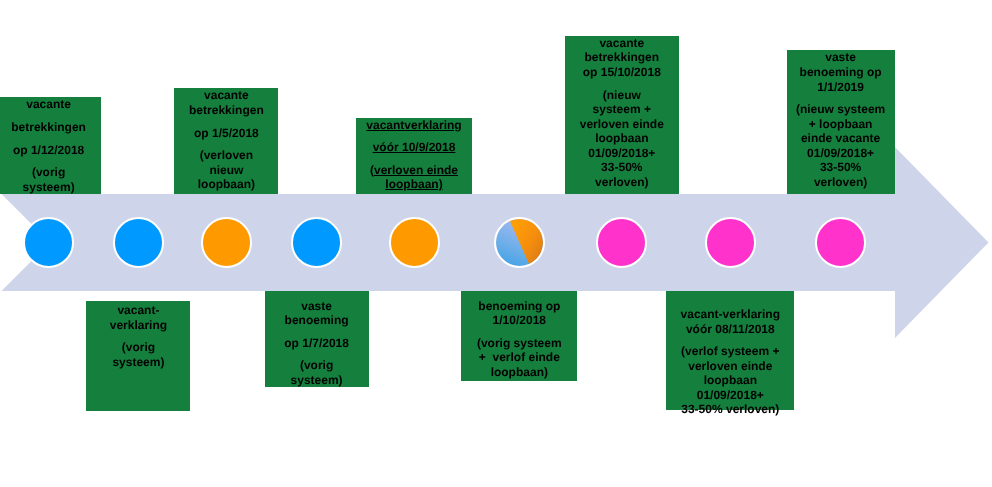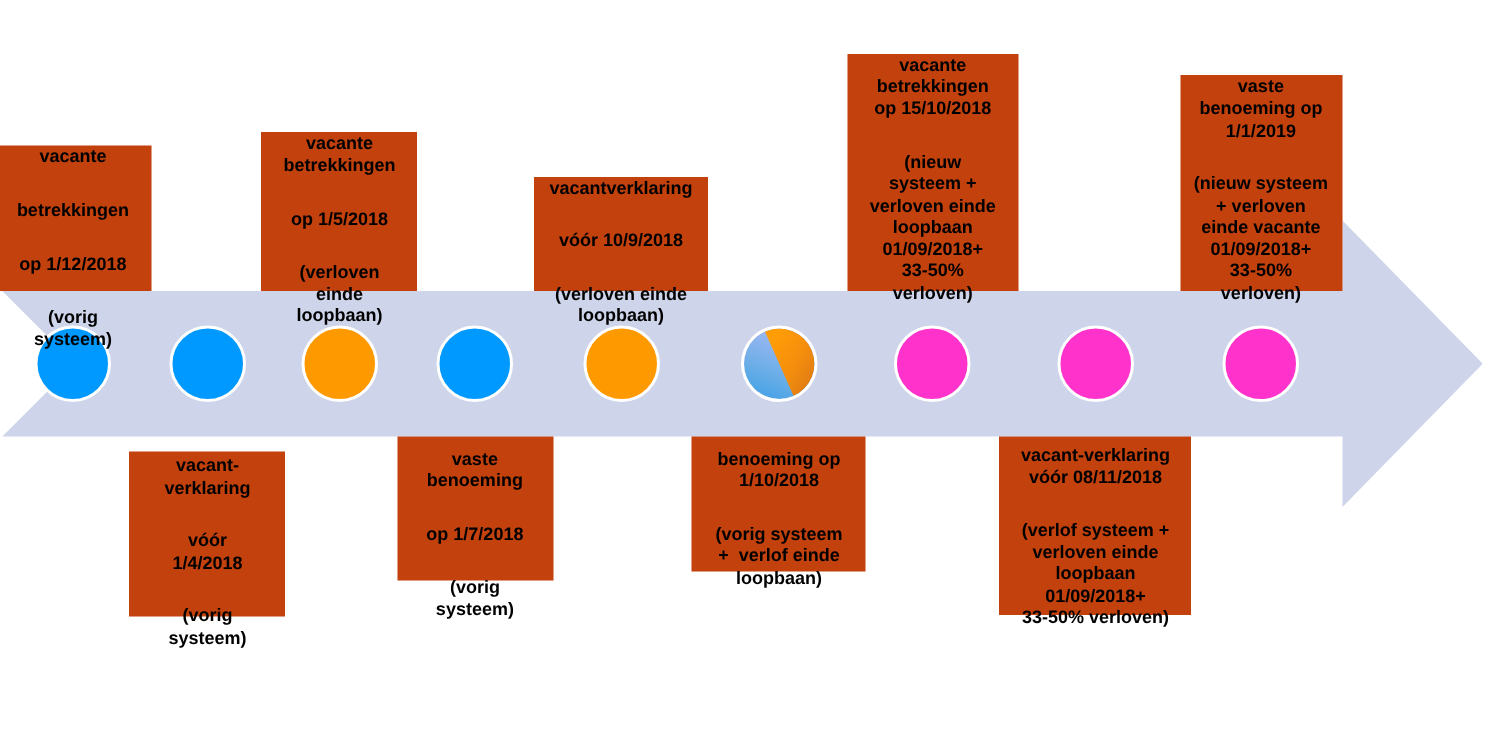--- a/index.html
+++ b/index.html
@@ -7,25 +7,25 @@
   body{width:992px;height:487px;overflow:hidden;
        font-family:"Liberation Sans",sans-serif;
        -webkit-font-smoothing:antialiased;
        text-rendering:geometricPrecision;}
   #stage{position:relative;will-change:transform;width:992px;height:487px;background:#ffffff;}
   .arrow-svg{position:absolute;left:0;top:0;width:992px;height:487px;}
   .dot{position:absolute;border-radius:50%;box-sizing:content-box;
        border:2px solid #ffffff;}
   .dot svg{display:block;border-radius:50%;}
   .tbox{position:absolute;box-sizing:border-box;text-align:center;
-        font-weight:bold;color:#000000;background:#c2410c;
+        font-weight:bold;color:#000000;background:#15803d;
         font-size:12px;line-height:14.54px;letter-spacing:0;
         white-space:pre-wrap;-webkit-font-smoothing:antialiased;}
   .tbox p{margin:0;padding:0;}
-  .tbox p + p{margin-top:21px;}
+  .tbox p + p{margin-top:8px;}
 </style>
 </head>
 <body>
 
 <div id="stage">
 
   <svg class="arrow-svg" viewBox="0 0 992 487">
     <polygon id="arrow-poly" points="1.5,194 895,194 895,147 988.5,242.5 895,338 895,291 1.5,291 50,242.5" fill="#CED5EA"></polygon>
   </svg>
 
@@ -54,22 +54,22 @@
           <path d="M23.5,23.5 L13.94,2.03 A23.5,23.5 0 1 1 33.06,44.97 Z" fill="url(#go)"></path>
         </svg>
       </div>
     <div class="dot" style="width: 47px; height: 47px; left: 596.3px; top: 217px; background: rgb(255, 51, 204);"></div>
     <div class="dot" style="width: 47px; height: 47px; left: 704.8px; top: 217px; background: rgb(255, 51, 204);"></div>
     <div class="dot" style="width: 47px; height: 47px; left: 815.1px; top: 217px; background: rgb(255, 51, 204);"></div>
   </div>
 
   <div id="labels">
     <div class="tbox" style="left: -3.4px; width: 104px; height: 96.58px; top: 97.42px;"><p><span>vacante</span></p><p><span>betrekkingen</span></p><p><span>op 1/12/2018</span></p><p><span>(vorig</span><br><span>systeem)</span></p></div>
-    <div class="tbox" style="left: 86.4px; width: 104px; height: 110.24px; top: 301px; padding-top: 2px;"><p><span>vacant-</span><br><span>verklaring</span></p><p><span>vóór</span><br><span>1/4/2018</span></p><p><span>(vorig</span><br><span>systeem)</span></p></div>
-    <div class="tbox" style="left: 174.4px; width: 104px; height: 105.53px; top: 88.47px;"><p><span>vacante</span><br><span>betrekkingen</span></p><p><span>op 1/5/2018</span></p><p><span>(verloven</span><br><span>einde</span><br><span>loopbaan)</span></p></div>
+    <div class="tbox" style="left: 86.4px; width: 104px; height: 110.24px; top: 301px; padding-top: 2px;"><p><span>vacant-</span><br><span>verklaring</span></p><p><span>(vorig</span><br><span>systeem)</span></p></div>
+    <div class="tbox" style="left: 174.4px; width: 104px; height: 105.53px; top: 88.47px;"><p><span>vacante</span><br><span>betrekkingen</span></p><p><span>op 1/5/2018</span></p><p><span>(verloven</span><br><span>nieuw</span><br><span>loopbaan)</span></p></div>
     <div class="tbox" style="left: 264.6px; width: 104px; height: 95.7px; top: 291px; padding-top: 7.82px;"><p><span>vaste</span><br><span>benoeming</span></p><p><span>op 1/7/2018</span></p><p><span>(vorig</span><br><span>systeem)</span></p></div>
-    <div class="tbox" style="left: 356px; width: 116px; height: 76.45px; top: 117.55px;"><p><span>vacantverklaring</span></p><p><span>vóór 10/9/2018</span></p><p><span>(verloven einde</span><br><span>loopbaan)</span></p></div>
+    <div class="tbox" style="left: 356px; width: 116px; height: 76.45px; top: 117.55px; text-decoration: underline;"><p><span>vacantverklaring</span></p><p><span>vóór 10/9/2018</span></p><p><span>(verloven einde</span><br><span>loopbaan)</span></p></div>
     <div class="tbox" style="left: 461.3px; width: 116px; height: 90.11px; top: 291px; padding-top: 7.82px;"><p><span>benoeming op</span><br><span>1/10/2018</span></p><p><span>(vorig systeem</span><br><span>+  verlof einde</span><br><span>loopbaan)</span></p></div>
     <div class="tbox" style="left: 564.8px; width: 114px; height: 158.1px; top: 35.9px;"><p><span>vacante</span><br><span>betrekkingen</span><br><span>op 15/10/2018</span></p><p><span>(nieuw</span><br><span>systeem +</span><br><span>verloven einde</span><br><span>loopbaan</span><br><span>01/09/2018+</span><br><span>33-50%</span><br><span>verloven)</span></p></div>
-    <div class="tbox" style="left: 666.3px; width: 128px; height: 119.19px; top: 291px; padding-top: 5px;"><p><span>vacant-verklaring</span><br><span>vóór 08/11/2018</span></p><p><span>(verlof systeem +</span><br><span>verloven einde</span><br><span>loopbaan</span><br><span>01/09/2018+</span><br><span>33-50% verloven)</span></p></div>
-    <div class="tbox" style="left: 786.6px; width: 108px; height: 143.56px; top: 50.44px;"><p><span>vaste</span><br><span>benoeming op</span><br><span>1/1/2019</span></p><p><span>(nieuw systeem</span><br><span>+ verloven</span><br><span>einde vacante</span><br><span>01/09/2018+</span><br><span>33-50%</span><br><span>verloven)</span></p></div>
+    <div class="tbox" style="left: 666.3px; width: 128px; height: 119.19px; top: 291px; padding-top: 16px;"><p><span>vacant-verklaring</span><br><span>vóór 08/11/2018</span></p><p><span>(verlof systeem +</span><br><span>verloven einde</span><br><span>loopbaan</span><br><span>01/09/2018+</span><br><span>33-50% verloven)</span></p></div>
+    <div class="tbox" style="left: 786.6px; width: 108px; height: 143.56px; top: 50.44px;"><p><span>vaste</span><br><span>benoeming op</span><br><span>1/1/2019</span></p><p><span>(nieuw systeem</span><br><span>+ loopbaan</span><br><span>einde vacante</span><br><span>01/09/2018+</span><br><span>33-50%</span><br><span>verloven)</span></p></div>
   </div>
 </div>
 
 </body></html>

